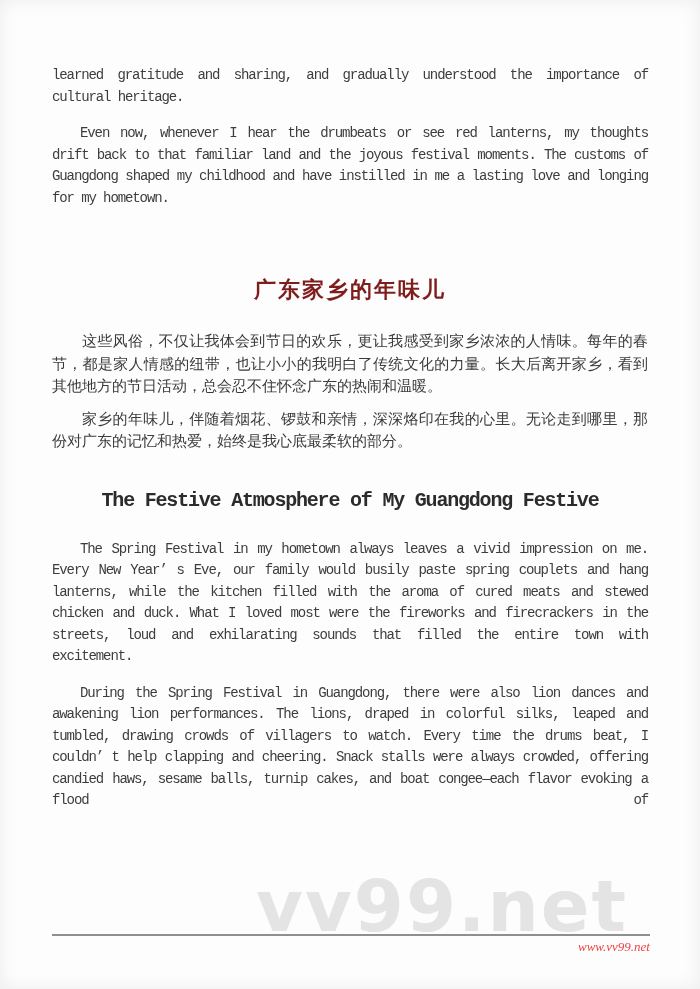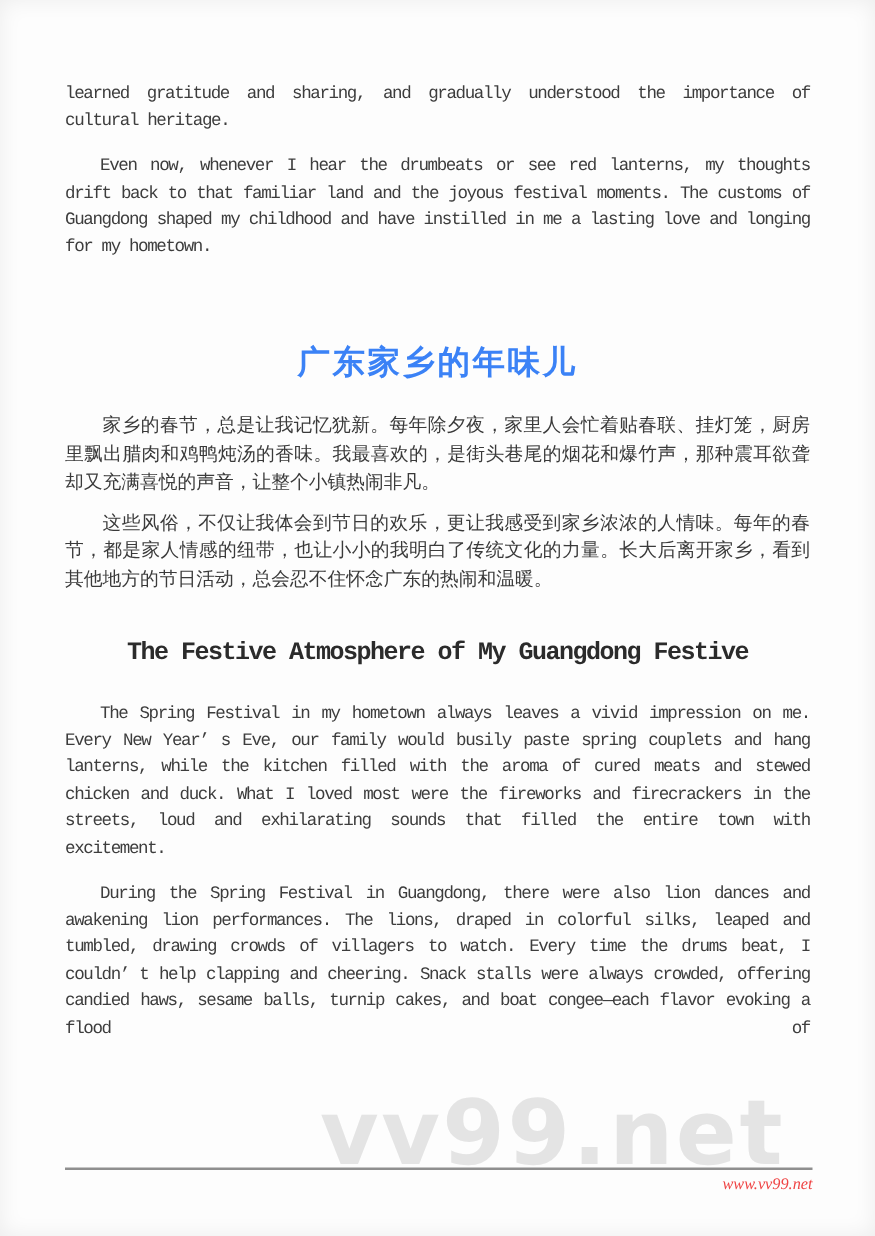--- a/index.html
+++ b/index.html
@@ -42,25 +42,25 @@
     font-family: "Liberation Serif", "DejaVu Serif", serif;
     font-size: 15px;
     line-height: 22.5px;
     text-align: justify;
     color: #3a3a3a;
     margin: 0 0 10px 0;
     text-indent: 2em;
   }
   .zh-title {
     font-family: "Liberation Serif", "DejaVu Serif", serif;
-    font-size: 26px;
+    font-size: 22px;
     font-weight: bold;
     letter-spacing: 2px;
     text-align: center;
-    color: #3b82f6;
+    color: #7f1d1d;
     line-height: 30px;
     margin: 66px 0 25px 0;
   }
   .en-title {
     font-family: "Liberation Mono", "DejaVu Sans Mono", monospace;
     font-size: 20px;
     font-weight: bold;
     letter-spacing: -1.2px;
     text-align: center;
     color: #2b2b2b;
@@ -110,25 +110,25 @@
   <div class="watermark">vv99.net</div>
 
   <div class="content">
 
     <p class="en noindent">learned gratitude and sharing, and gradually understood the importance of cultural heritage.</p>
 
     <p class="en intro-gap">Even now, whenever I hear the drumbeats or see red lanterns, my thoughts drift back to that familiar land and the joyous festival moments. The customs of Guangdong shaped my childhood and have instilled in me a lasting love and longing for my hometown.</p>
 
     <h1 class="zh-title">广东家乡的年味儿</h1>
 
-    <p class="zh">家乡的春节，总是让我记忆犹新。每年除夕夜，家里人会忙着贴春联、挂灯笼，厨房里飘出腊肉和鸡鸭炖汤的香味。我最喜欢的，是街头巷尾的烟花和爆竹声，那种震耳欲聋却又充满喜悦的声音，让整个小镇热闹非凡。</p>
 
 
     <p class="zh">这些风俗，不仅让我体会到节日的欢乐，更让我感受到家乡浓浓的人情味。每年的春节，都是家人情感的纽带，也让小小的我明白了传统文化的力量。长大后离开家乡，看到其他地方的节日活动，总会忍不住怀念广东的热闹和温暖。</p>
 
+    <p class="zh">家乡的年味儿，伴随着烟花、锣鼓和亲情，深深烙印在我的心里。无论走到哪里，那份对广东的记忆和热爱，始终是我心底最柔软的部分。</p>
 
     <h2 class="en-title">The Festive Atmosphere of My Guangdong Festive</h2>
 
     <p class="en">The Spring Festival in my hometown always leaves a vivid impression on me. Every New Year’ s Eve, our family would busily paste spring couplets and hang lanterns, while the kitchen filled with the aroma of cured meats and stewed chicken and duck. What I loved most were the fireworks and firecrackers in the streets, loud and exhilarating sounds that filled the entire town with excitement.</p>
 
     <p class="en cut">During the Spring Festival in Guangdong, there were also lion dances and awakening lion performances. The lions, draped in colorful silks, leaped and tumbled, drawing crowds of villagers to watch. Every time the drums beat, I couldn’ t help clapping and cheering. Snack stalls were always crowded, offering candied haws, sesame balls, turnip cakes, and boat congee—each flavor evoking a flood of</p>
 
   </div>
 
   <div class="footer">

